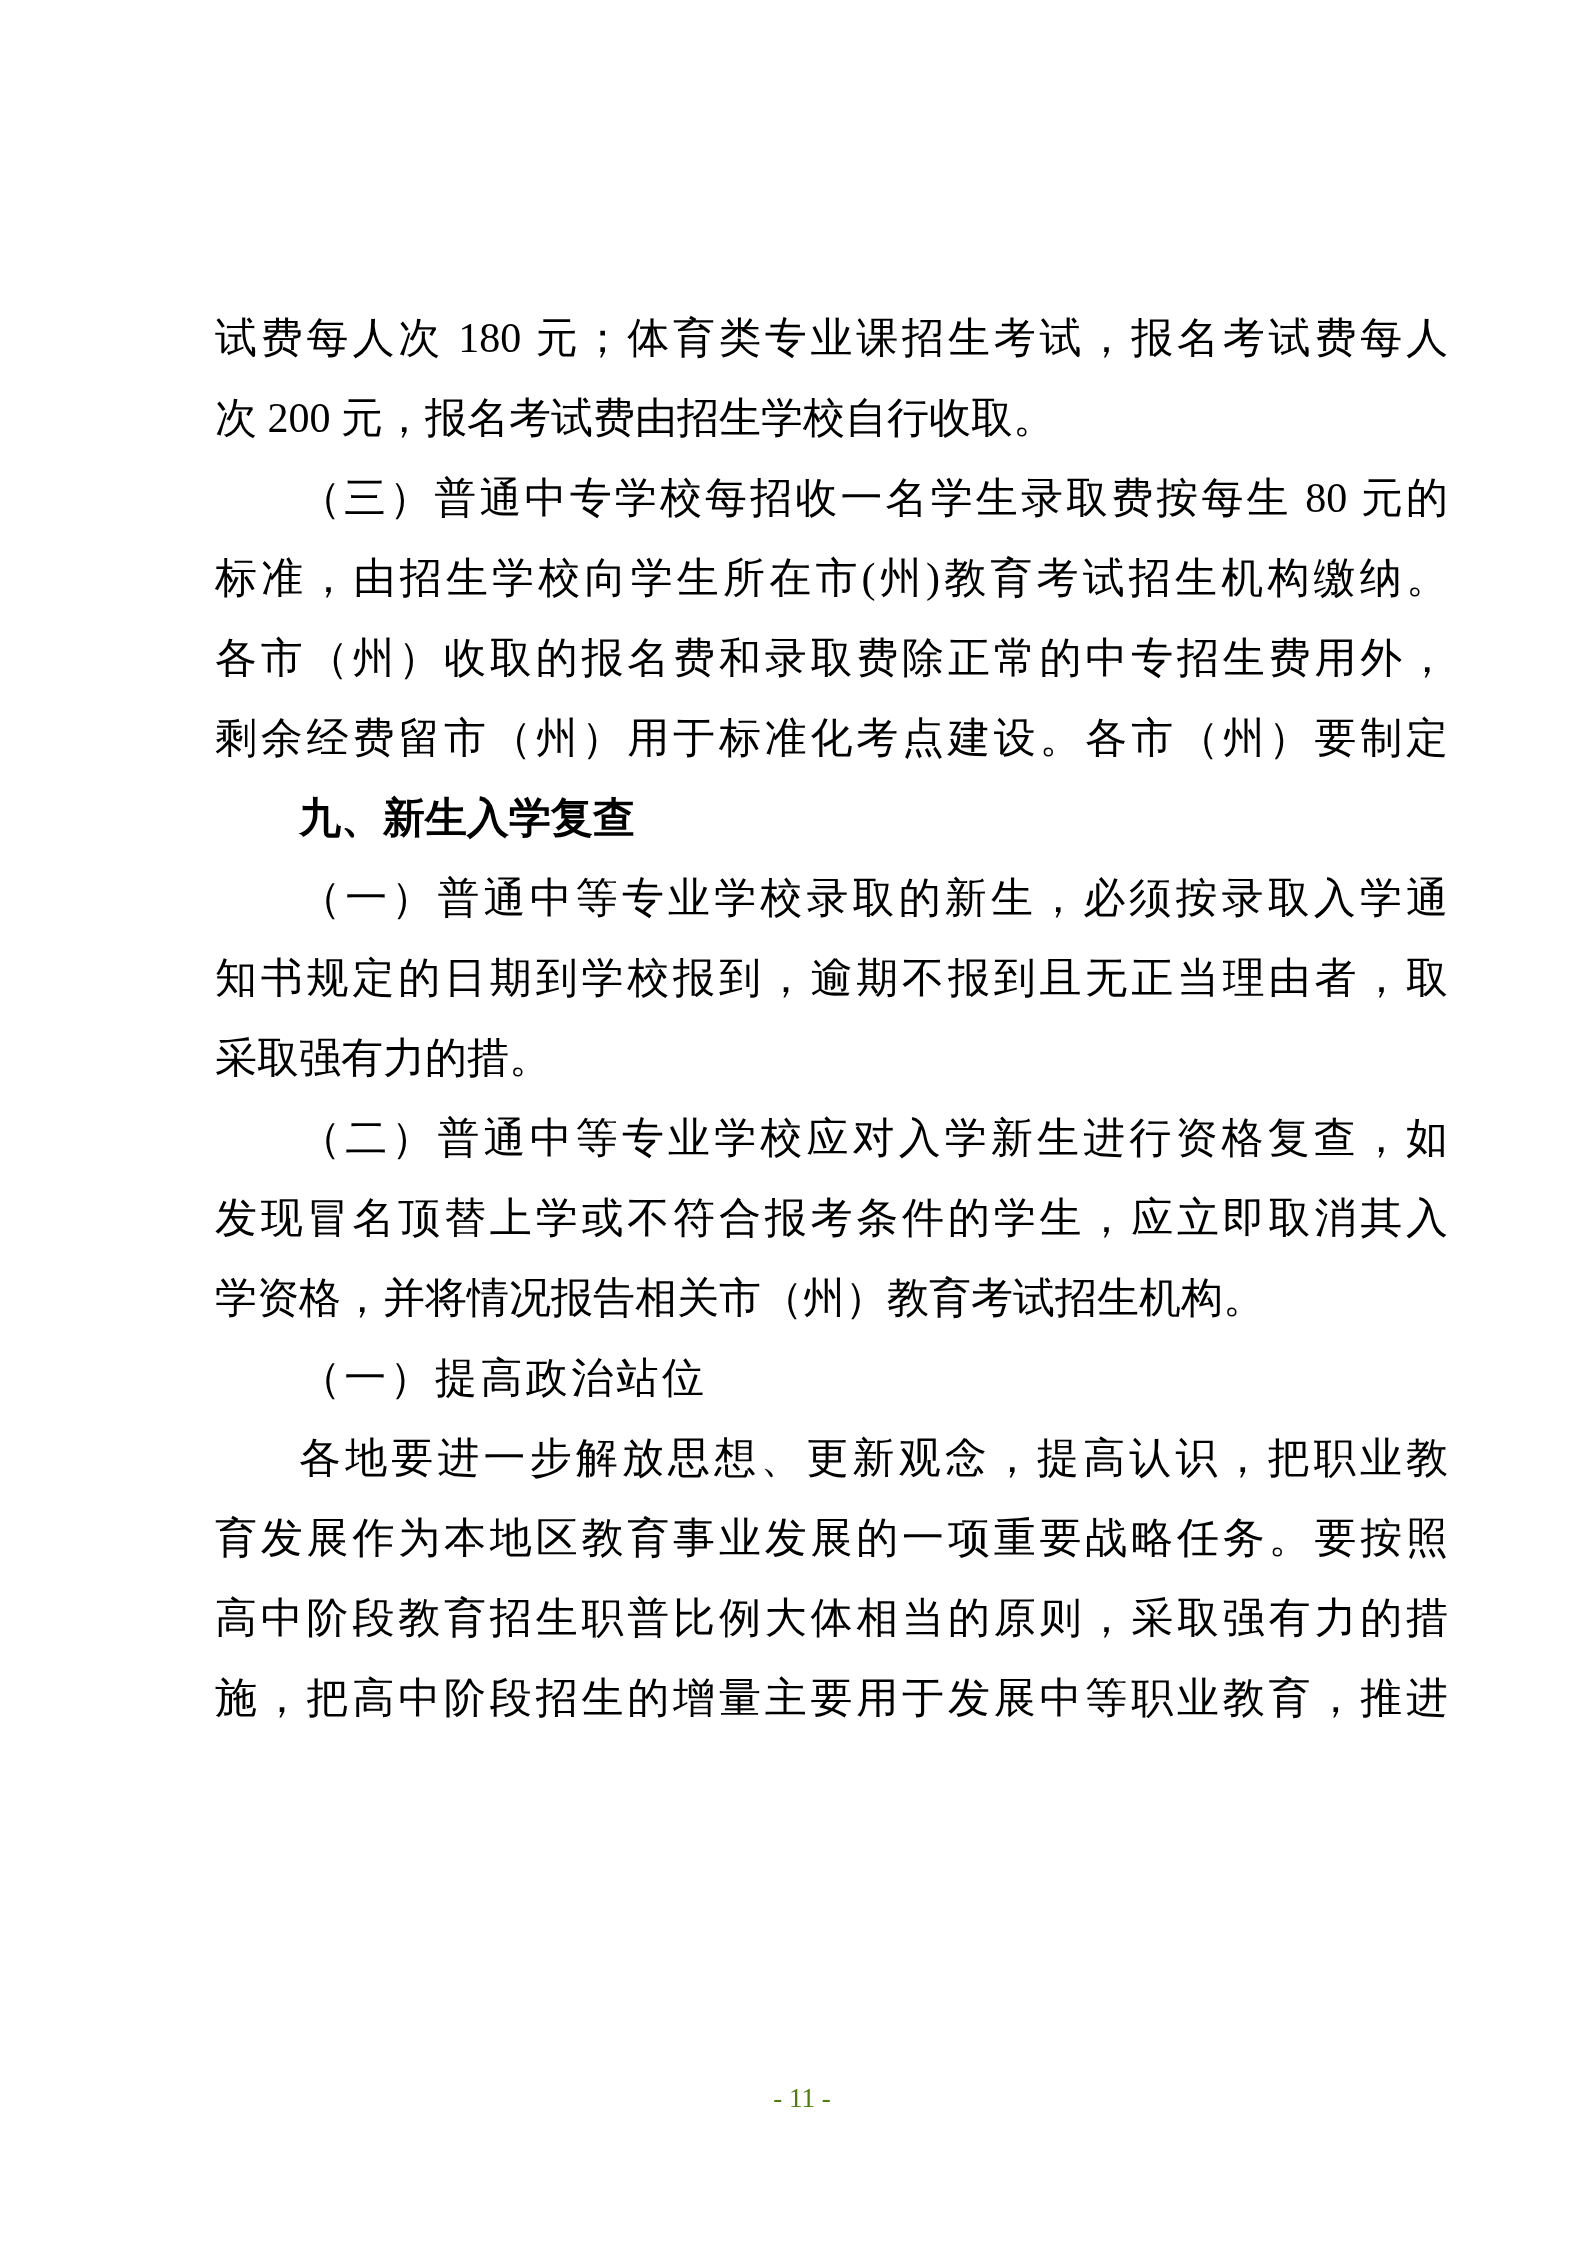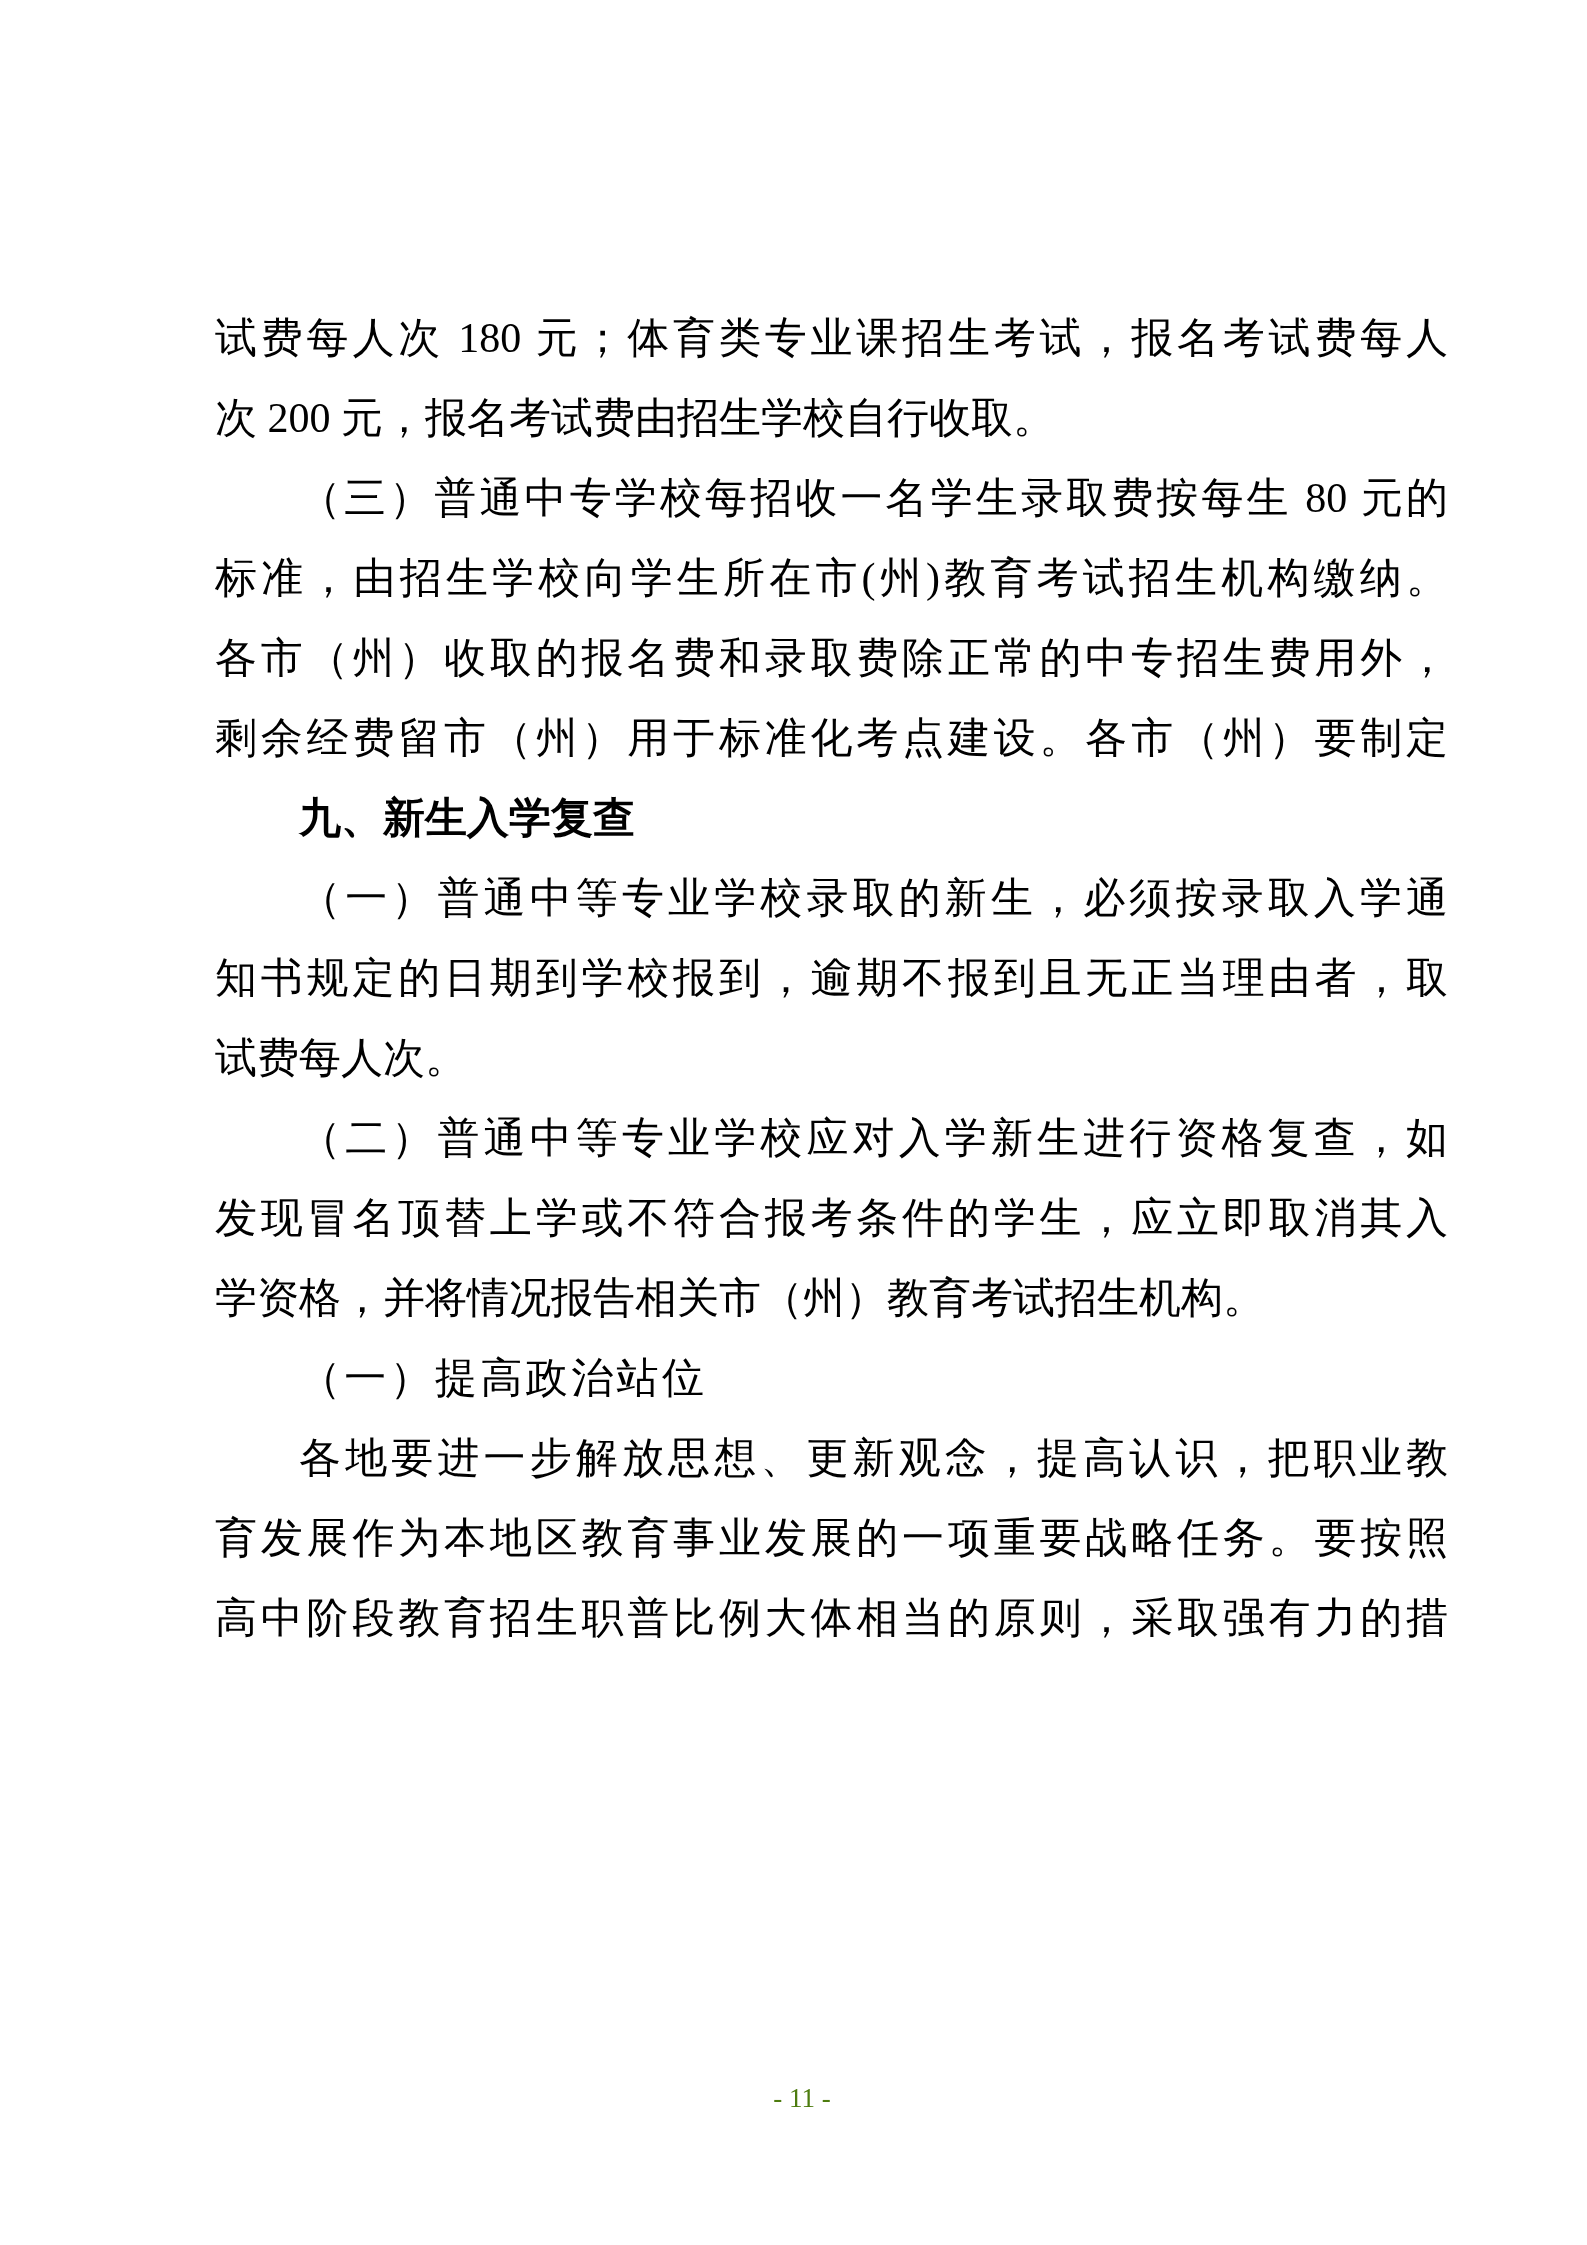--- a/index.html
+++ b/index.html
@@ -64,23 +64,24 @@
   <div class="content" id="lines-container">
       <div class="line body justify">试费每人次 180 元；体育类专业课招生考试，报名考试费每人</div>
       <div class="line body">次 200 元，报名考试费由招生学校自行收取。</div>
       <div class="line body indent justify">（三）普通中专学校每招收一名学生录取费按每生 80 元的</div>
       <div class="line body justify">标准，由招生学校向学生所在市(州)教育考试招生机构缴纳。</div>
       <div class="line body justify">各市（州）收取的报名费和录取费除正常的中专招生费用外，</div>
       <div class="line body justify">剩余经费留市（州）用于标准化考点建设。各市（州）要制定</div>
       <div class="line heading indent">九、新生入学复查</div>
       <div class="line body indent justify">（一）普通中等专业学校录取的新生，必须按录取入学通</div>
       <div class="line body justify">知书规定的日期到学校报到，逾期不报到且无正当理由者，取</div>
-      <div class="line body">试费每人次。</div>
+      <div class="line body">采取强有力的措。</div>
       <div class="line body indent justify">（二）普通中等专业学校应对入学新生进行资格复查，如</div>
       <div class="line body justify">发现冒名顶替上学或不符合报考条件的学生，应立即取消其入</div>
       <div class="line body">学资格，并将情况报告相关市（州）教育考试招生机构。</div>
       <div class="line subheading indent">（一）提高政治站位</div>
       <div class="line body indent justify">各地要进一步解放思想、更新观念，提高认识，把职业教</div>
       <div class="line body justify">育发展作为本地区教育事业发展的一项重要战略任务。要按照</div>
       <div class="line body justify">高中阶段教育招生职普比例大体相当的原则，采取强有力的措</div>
+      <div class="line body justify">施，把高中阶段招生的增量主要用于发展中等职业教育，推进</div>
     </div>
   <div class="page-number">- 11 -</div>
 </div>
 
 </body></html>

